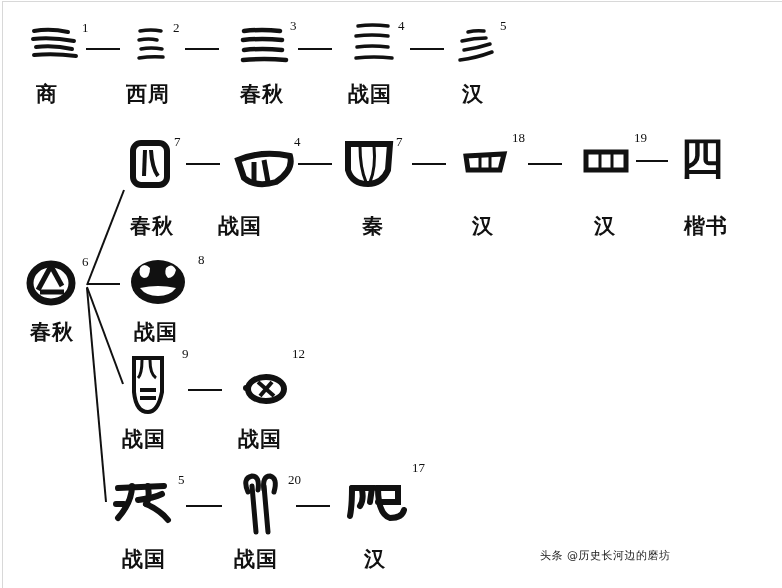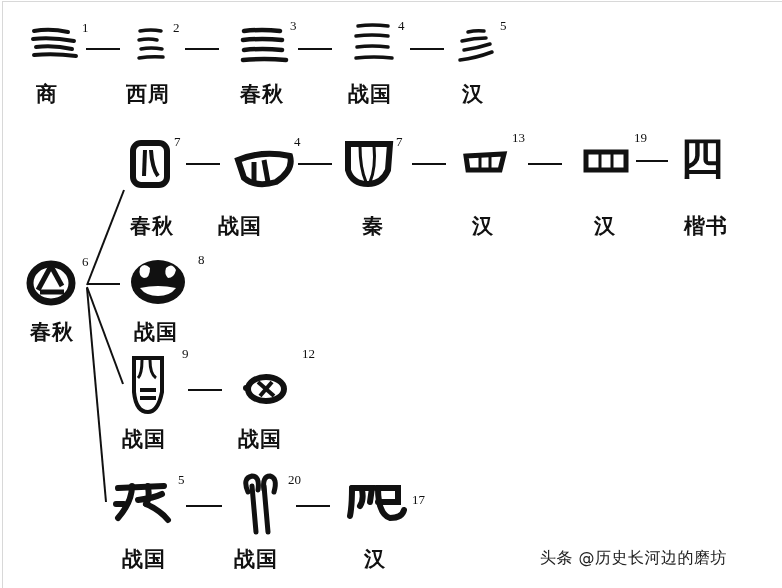--- a/index.html
+++ b/index.html
@@ -5,21 +5,21 @@
   html, body { margin: 0; padding: 0; background: #ffffff; }
   body { width: 782px; height: 588px; position: relative; overflow: hidden;
          font-family: "DejaVu Serif", "Liberation Serif", serif; color: #111; }
   .frame { position: absolute; left: 2px; top: 1px; width: 780px; height: 587px;
            border-left: 1px solid #d8d8d8; border-top: 1px solid #d8d8d8; box-sizing: border-box; }
   .glyph { position: absolute; display: block; }
   .label { position: absolute; font-size: 21px; font-weight: bold; letter-spacing: 1px;
            font-family: "DejaVu Serif", "Liberation Serif", serif; white-space: nowrap; }
   .num { position: absolute; font-size: 13px; font-family: "Liberation Serif", "DejaVu Serif", serif; }
   .dash { position: absolute; height: 2px; background: #111; }
-  .watermark { position: absolute; left: 540px; top: 548px; font-size: 16px; color: #222;
+  .watermark { position: absolute; left: 540px; top: 548px; font-size: 11px; color: #222;
                font-family: "DejaVu Sans", "Liberation Sans", sans-serif; letter-spacing: 0.5px; }
   svg.connectors { position: absolute; left: 0; top: 0; }
 </style>
 </head>
 <body>
 
 <div class="frame"></div>
 
 <svg class="connectors" width="782" height="588">
   <g stroke="#111" stroke-width="2" fill="none">
@@ -123,21 +123,21 @@
 </svg>
 <span class="num" style="left:396px;top:134px">7</span>
 <div class="dash" style="left:412px;top:163px;width:34px"></div>
 <span class="label" style="left:362px;top:212px">秦</span>
 
 <svg class="glyph" style="left:462px;top:150px" width="46" height="26">
   <path d="M4 6 L42 4 L38 20 L6 20 Z" stroke="#111" stroke-width="5" fill="none"></path>
   <path d="M18 6 L18 18" stroke="#111" stroke-width="3"></path>
   <path d="M28 6 L28 18" stroke="#111" stroke-width="3"></path>
 </svg>
-<span class="num" style="left:512px;top:130px">13</span>
+<span class="num" style="left:512px;top:130px">18</span>
 <div class="dash" style="left:528px;top:163px;width:34px"></div>
 <span class="label" style="left:472px;top:212px">汉</span>
 
 <svg class="glyph" style="left:582px;top:148px" width="48" height="28">
   <path d="M4 4 L44 4 L44 22 L4 22 Z" stroke="#111" stroke-width="5" fill="none"></path>
   <path d="M18 6 L18 20" stroke="#111" stroke-width="3"></path>
   <path d="M30 6 L30 20" stroke="#111" stroke-width="3"></path>
 </svg>
 <span class="num" style="left:634px;top:130px">19</span>
 <div class="dash" style="left:636px;top:160px;width:32px"></div>
@@ -165,21 +165,21 @@
 <span class="num" style="left:182px;top:346px">9</span>
 <div class="dash" style="left:188px;top:389px;width:34px"></div>
 <span class="label" style="left:122px;top:425px">战国</span>
 
 <svg class="glyph" style="left:240px;top:372px" width="50" height="34">
   <ellipse cx="26" cy="17" rx="18" ry="12" stroke="#111" stroke-width="6" fill="none"></ellipse>
   <path d="M18 10 L34 24" stroke="#111" stroke-width="4"></path>
   <path d="M32 10 L20 24" stroke="#111" stroke-width="4"></path>
   <circle cx="6" cy="16" r="3" fill="#111"></circle>
 </svg>
-<span class="num" style="left:302px;top:346px">12</span>
+<span class="num" style="left:292px;top:346px">12</span>
 <span class="label" style="left:238px;top:425px">战国</span>
 
 <svg class="glyph" style="left:110px;top:476px" width="64" height="50">
   <g stroke="#111" stroke-width="6" fill="none" stroke-linecap="round">
     <path d="M8 12 L54 10"></path>
     <path d="M22 10 Q22 26 8 42"></path>
     <path d="M38 10 Q40 24 36 28"></path>
     <path d="M28 24 Q44 22 52 18"></path>
     <path d="M36 28 Q50 34 58 44"></path>
     <path d="M6 28 L14 28"></path>
@@ -203,16 +203,16 @@
 
 <svg class="glyph" style="left:346px;top:480px" width="64" height="46">
   <g stroke="#111" stroke-width="6" fill="none" stroke-linecap="round">
     <path d="M6 8 L26 8 L24 22"></path>
     <path d="M6 8 Q6 26 4 36"></path>
     <path d="M30 8 L52 8 L52 22 L32 22"></path>
     <path d="M32 8 Q32 34 44 38 Q56 38 58 30"></path>
     <path d="M16 10 Q18 20 14 26"></path>
   </g>
 </svg>
-<span class="num" style="left:412px;top:492px">17</span>
+<span class="num" style="left:412px;top:460px">17</span>
 <span class="label" style="left:364px;top:545px">汉</span>
 
 <span class="watermark">头条 @历史长河边的磨坊</span>
 
 </body></html>

